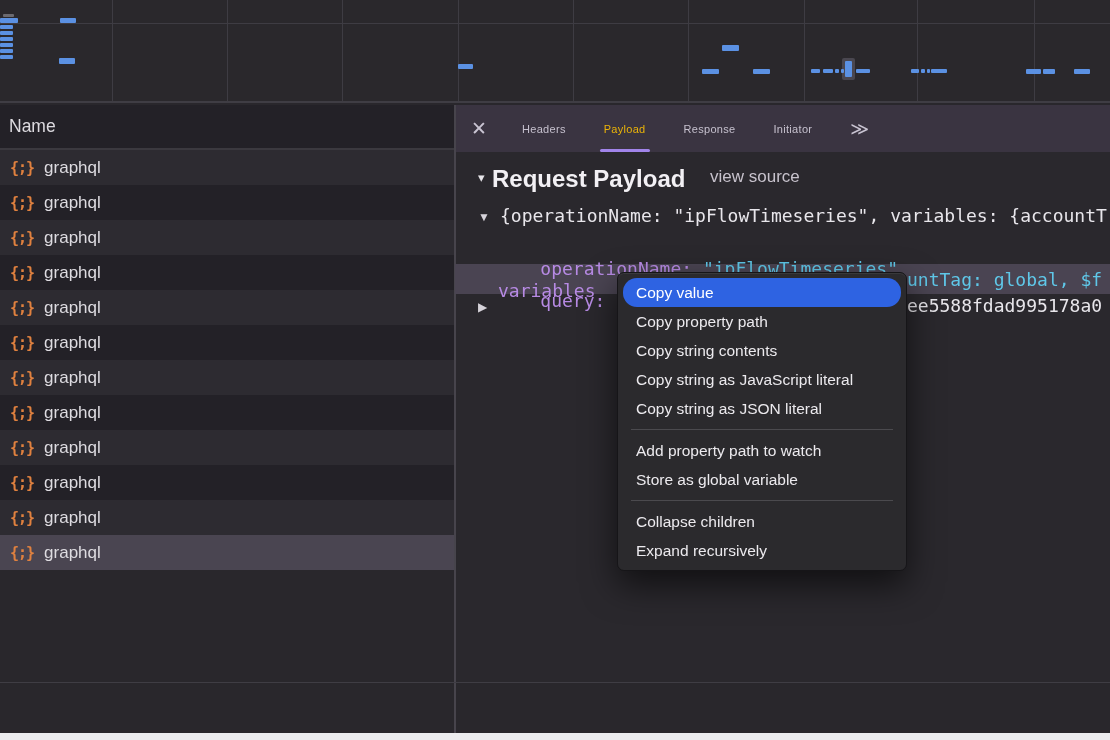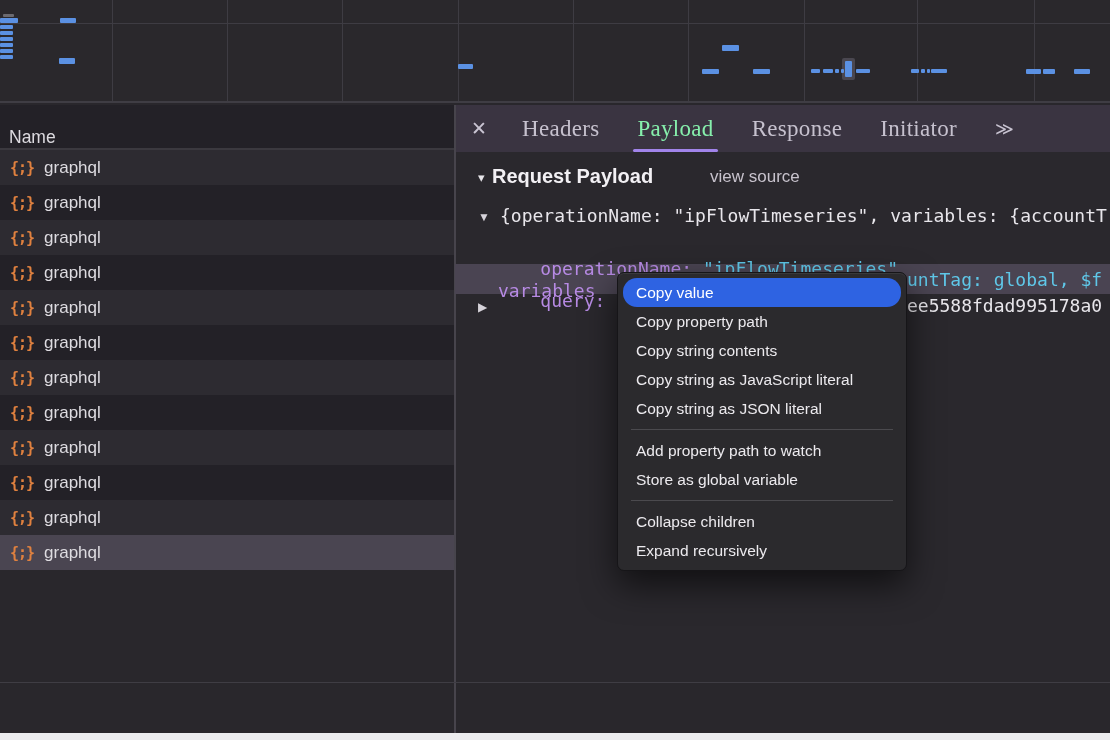--- a/index.html
+++ b/index.html
@@ -14,47 +14,47 @@
   .overview { position:absolute; left:0; top:0; width:1110px; height:103px;
     background:#2a282c; border-bottom:2px solid #3f3d44; }
   .gv { position:absolute; top:0; bottom:0; width:1px; background:#3e3c43; }
   .gh { position:absolute; left:0; right:0; top:23px; height:1px; background:#3e3c43; }
   .bar { position:absolute; background:#5b91e3; border-radius:1px; }
   .bar.grey { background:#6b6a70; }
   .bar-marker { position:absolute; background:#4a4750; border-radius:2px; }
   
   .left-panel { position:absolute; left:0; top:105px; width:454px; height:577px; }
   .name-header { height:45px; background:#232127; border-bottom:2px solid #3b393f;
-    display:flex; align-items:flex-end; padding-left:9px;
+    display:flex; align-items:center; padding-left:9px;
     font-size:17.5px; color:#dddbe0; }
   .rows {}
   .req-row { height:35px; display:flex; align-items:center; padding-left:10px;
     font-size:17px; color:#dedce1; cursor:default; white-space:nowrap; }
   .req-row.stripe-a { background:#2d2b31; }
   .req-row.stripe-b { background:#232127; }
   .req-row.selected { background:#4a4551; }
   .json-icon { font-family:"DejaVu Sans Mono", monospace; font-weight:bold;
     font-size:15px; color:#e0813f; margin-right:10px; letter-spacing:-1px; }
   .vdivider { position:absolute; left:454px; top:105px; width:2px; height:628px; background:#47444c; }
   
   .right-panel { position:absolute; left:456px; top:105px; width:654px; height:577px; background:#2a282d; }
   .tabbar { height:47px; background:#3a3441; display:flex; align-items:stretch; }
   .close-btn { width:46px; display:flex; align-items:center; justify-content:center;
     color:#c9c4d2; font-size:19px; cursor:pointer; }
   .tab { display:flex; align-items:center; padding:0 4px; margin-right:30px;
-    font-size:23px; letter-spacing:0.3px; color:#c6c1ce; position:relative; cursor:pointer;font-family:Liberation Serif, serif; }
+    font-size:11px; letter-spacing:0.3px; color:#c6c1ce; position:relative; cursor:pointer; }
   .tab:first-of-type { margin-left:16px; }
-  .tab.active { color:#86efac; }
+  .tab.active { color:#eab308; }
   .tab.active::after { content:""; position:absolute; left:0; right:0; bottom:0;
     height:3px; background:#a184ea; border-radius:2px; }
   .overflow-btn { display:flex; align-items:center; margin-left:4px;
     color:#c9c4d2; font-size:18px; letter-spacing:-2px; cursor:pointer; }
   
   .sect-tri { position:absolute; left:478px; top:170px; font-size:13px; color:#e8e6ea; }
-  .sect-title { position:absolute; left:492px; top:165px; font-size:20px; font-weight:bold; color:#f2f0f4; }
+  .sect-title { position:absolute; left:492px; top:165px; font-size:24px; font-weight:bold; color:#f2f0f4; }
   .view-source { position:absolute; left:710px; top:167px; font-size:17px; color:#c7c2cc; cursor:pointer; }
   .mono { font-family:"DejaVu Sans Mono", monospace; font-size:18px; white-space:pre; }
   .tree-line { position:absolute; color:#e8e6eb; }
   .k { color:#b78ae4; }
   .s { color:#5fc7e8; }
   .tri { position:absolute; font-size:12px; color:#d6d3da; }
   .hl-row { position:absolute; left:455px; top:264px; width:655px; height:30px; background:#4a4452; }
   
   .footer-line { position:absolute; left:0; top:682px; width:1110px; height:1px; background:#3f3d44; }
   .bottom-strip { position:absolute; left:0; top:733px; width:1110px; height:7px; background:#ececee; }

